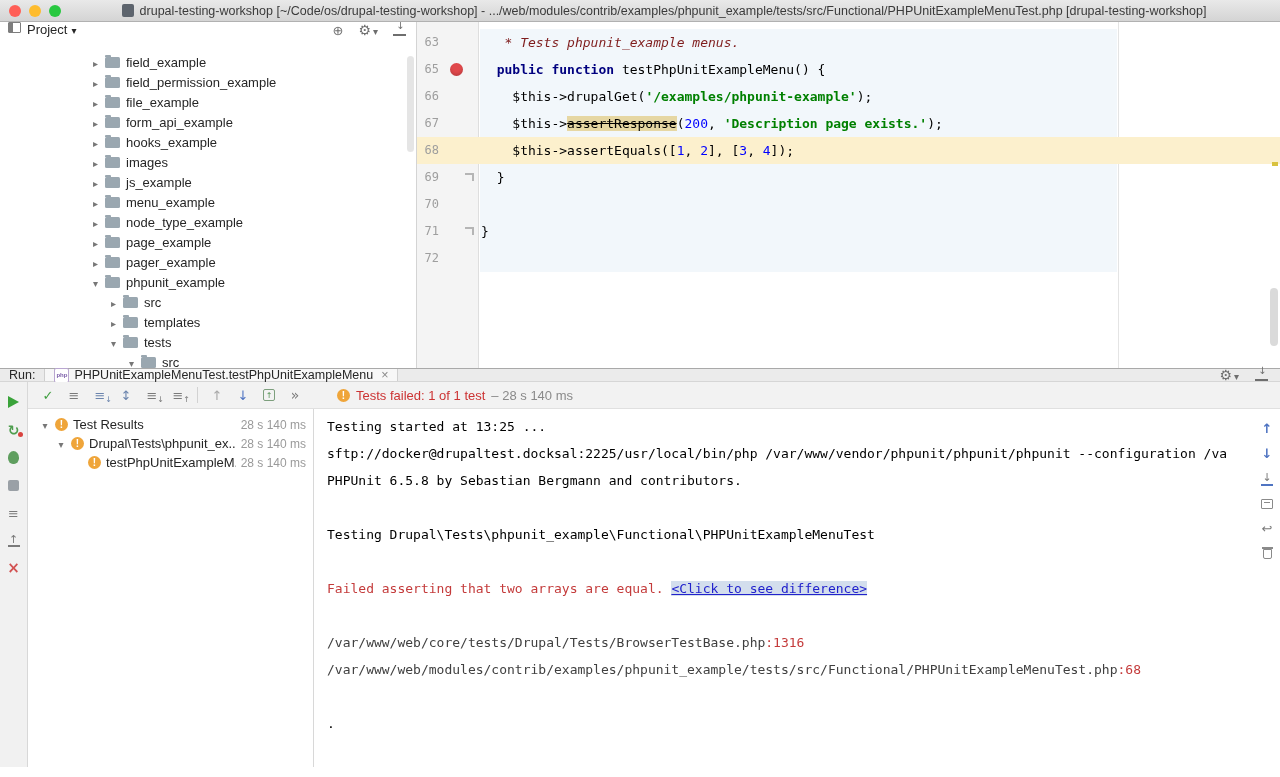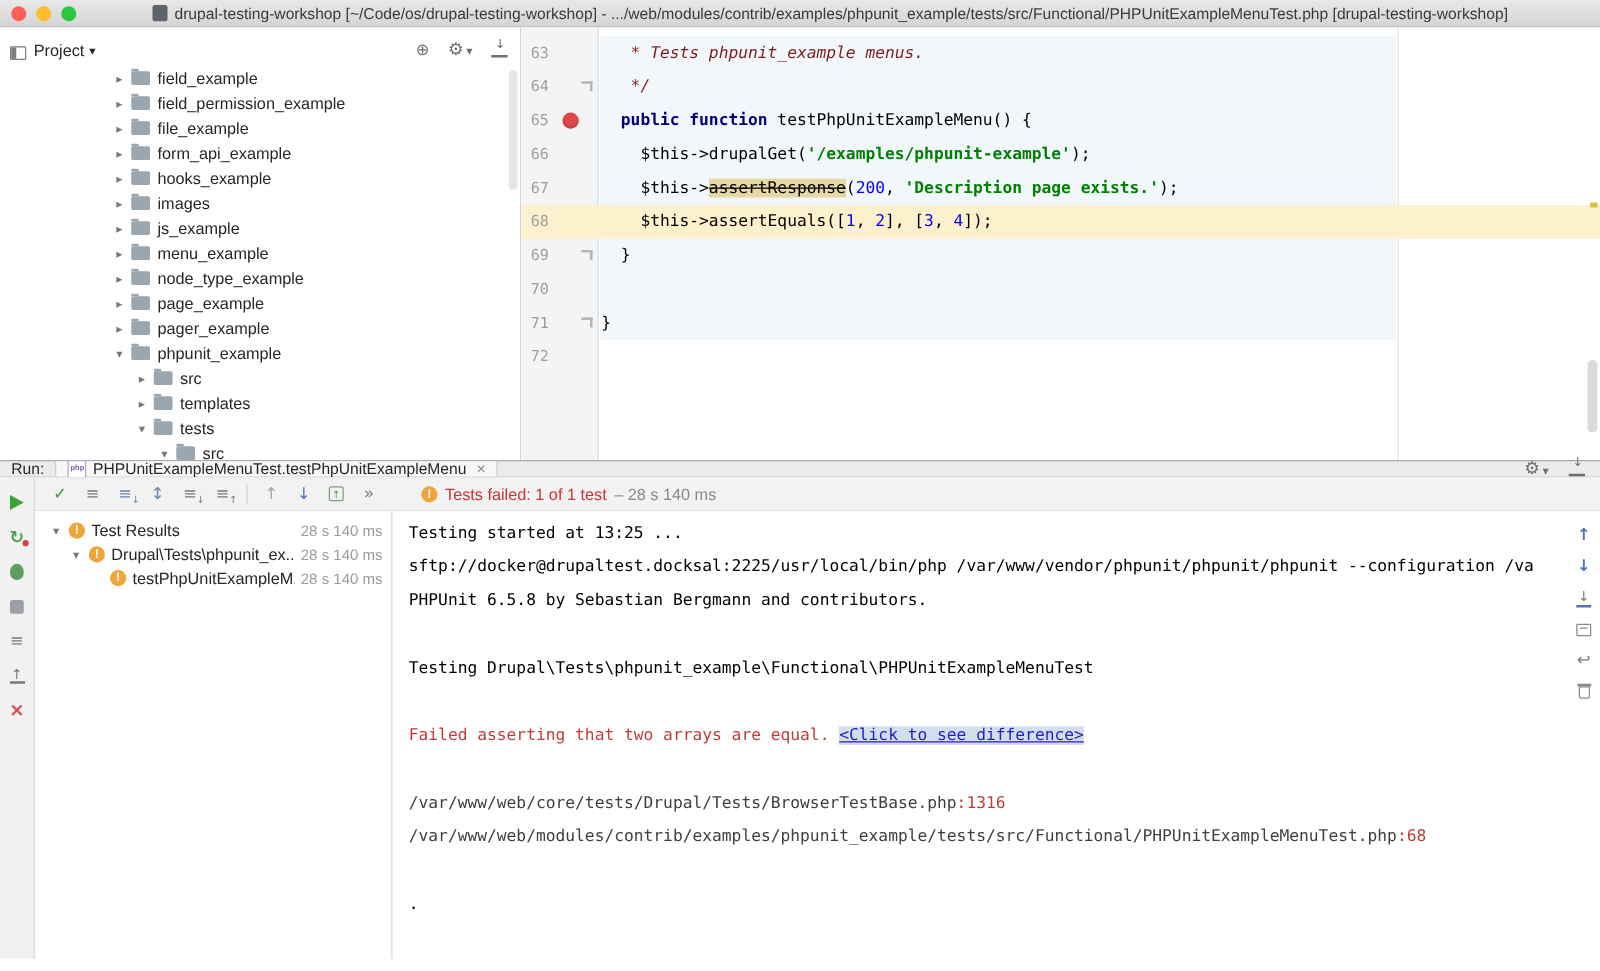--- a/index.html
+++ b/index.html
@@ -14,21 +14,21 @@
   .light.r{background:#ff5f57}.light.y{background:#febc2e}.light.g{background:#28c840}
   .title-center{position:absolute;left:60px;right:12px;display:flex;align-items:center;justify-content:center;gap:6px;white-space:nowrap;overflow:hidden}
   .doc-ic{width:12px;height:13px;background:#5d646d;border-radius:2px;flex:none}
   .title-text{font-size:12.5px;color:#3a3a3a;overflow:hidden;text-overflow:ellipsis}
 
   
   .main{display:flex;height:346px}
 
   
   .pp{width:417px;flex:none;border-right:1px solid #d4d4d4;background:#fff;display:flex;flex-direction:column;position:relative;overflow:hidden}
-  .pp-header{height:26px;flex:none;display:flex;align-items:flex-end;padding:0 10px 0 8px;gap:6px}
+  .pp-header{height:26px;flex:none;display:flex;align-items:flex-start;padding:0 10px 0 8px;gap:6px}
   .pane-ic{width:13px;height:11px;border:1px solid #7d7d7d;border-radius:1px;position:relative}
   .pane-ic::before{content:"";position:absolute;left:0;top:0;bottom:0;width:4px;background:#7d7d7d}
   .pp-title{display:flex;align-items:center;gap:4px}
   .pp-tools{margin-left:auto;display:flex;align-items:center;gap:15px;color:#6e6e6e}
   .tree{flex:1;padding-top:4px;overflow:hidden}
   .trow{height:20px;display:flex;align-items:center;gap:4px;white-space:nowrap}
   .lvl0{padding-left:90px}.lvl1{padding-left:108px}.lvl2{padding-left:126px}
   .chev{width:11px;flex:none;text-align:center;color:#777}
   .fic{width:15px;height:11px;background:#9aa7b0;border-radius:1.5px;position:relative;flex:none;margin-right:2px}
   .fic::before{content:"";position:absolute;top:-2px;left:0;width:6px;height:2px;background:#9aa7b0;border-radius:1px 1px 0 0}
@@ -260,27 +260,20 @@
       <div class="margin-line"></div>
       <div class="code">
         <div class="crow">
             <span class="gut">
               <span class="ln">63</span>
             </span>
             <span class="ctext"><span class="seg-comment">   * Tests phpunit_example menus.</span></span>
           </div>
         <div class="crow">
             <span class="gut">
-              <span class="ln">64</span>
-              <span class="fold-ic"></span>
-            </span>
-            <span class="ctext"><span class="seg-comment">   */</span></span>
-          </div>
-        <div class="crow">
-            <span class="gut">
               <span class="ln">65</span>
               <span class="bp-ic"></span>
             </span>
             <span class="ctext"><span class="seg-plain">  </span><span class="seg-keyword">public function</span><span class="seg-plain"> testPhpUnitExampleMenu() {</span></span>
           </div>
         <div class="crow">
             <span class="gut">
               <span class="ln">66</span>
             </span>
             <span class="ctext"><span class="seg-plain">    $this-&gt;drupalGet(</span><span class="seg-string">'/examples/phpunit-example'</span><span class="seg-plain">);</span></span>

